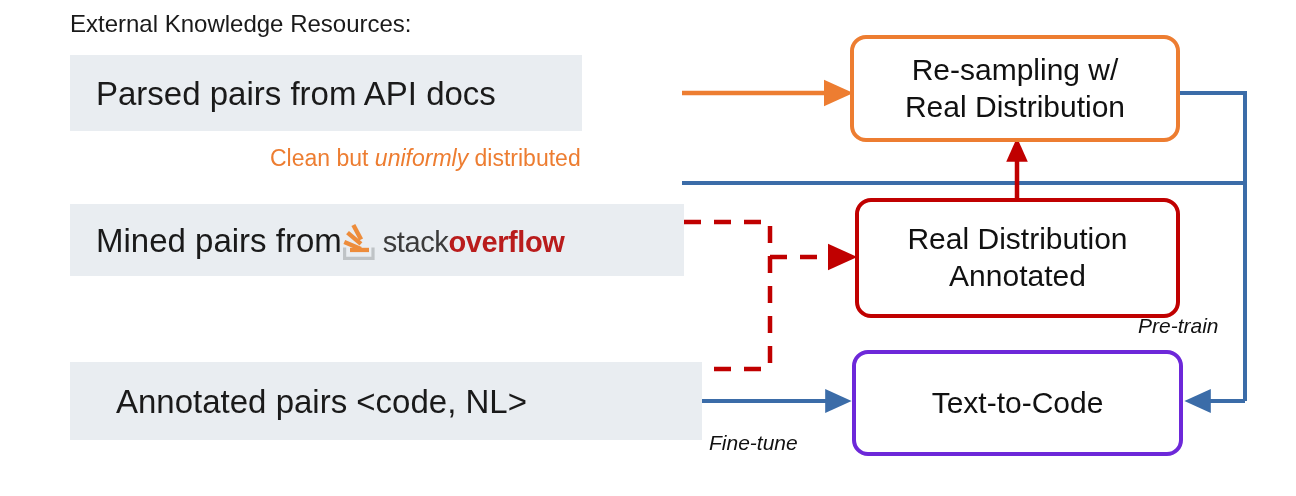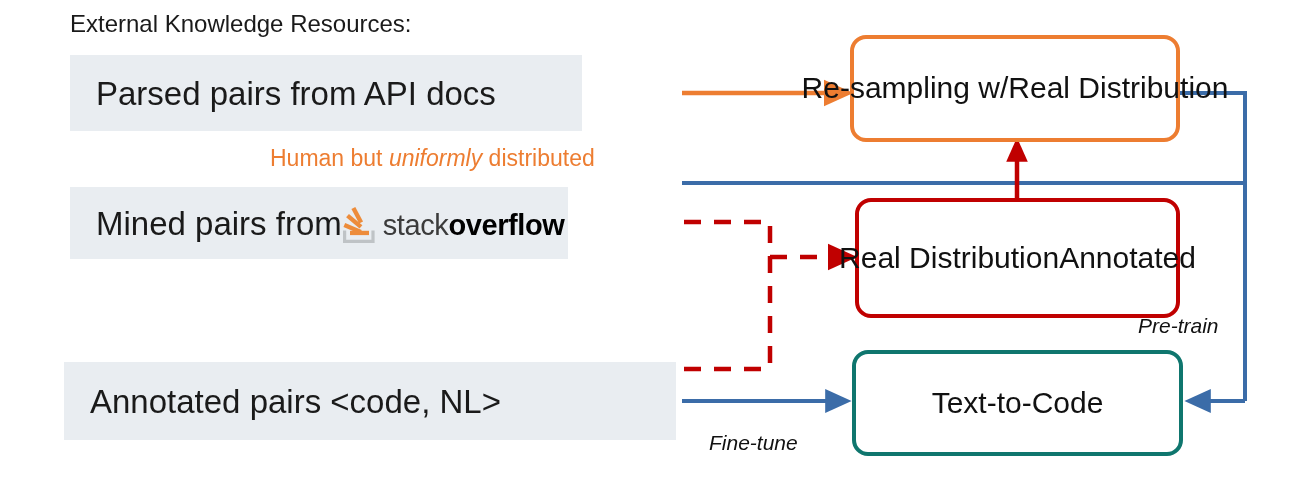--- a/index.html
+++ b/index.html
@@ -19,32 +19,32 @@
     font-weight:400;
   }
   .caption{
     position:absolute;font-size:23px;line-height:1;color:#ED7D31;white-space:nowrap;
   }
   .caption i{font-style:italic;}
 
   
   .so-wrap{display:inline-flex;align-items:center;gap:7px;transform:translateY(2px);}
   .so-word{font-size:29px;line-height:1;color:#3b3b3b;letter-spacing:-0.4px;}
-  .so-word b{color:#000000;font-weight:700;}
+  .so-word b{color:#b91c1c;font-weight:700;}
 
   
   .pbox{
     position:absolute;background:#ffffff;border-radius:16px;
-    display:flex;flex-direction:row;align-items:center;justify-content:center;
+    display:flex;flex-direction:column;align-items:center;justify-content:center;
     box-sizing:border-box;
   }
   .pbox .ln{font-size:30px;line-height:1.22;color:#111;white-space:nowrap;}
   .orangebox{border:4px solid #ED7D31;}
   .redbox{border:4px solid #C00000;}
-  .bluebox{border:4px solid #0f766e;}
+  .bluebox{border:4px solid #6d28d9;}
 
   
   .edge-label{
     position:absolute;font-size:21px;font-style:italic;color:#111;white-space:nowrap;
   }
 
   svg#wires{position:absolute;left:0;top:0;width:1296px;height:496px;pointer-events:none;}
 </style>
 </head>
 <body>
@@ -101,42 +101,42 @@
     </g>
   </svg>
 
   <div class="section-label" style="left:70px;top:12px;">External Knowledge Resources:</div>
 
   <div class="grayband" style="left:70px;top:55px;width:512px;height:76px;">
     <span class="txt">Parsed pairs from API docs</span>
   </div>
 
   <div class="caption" style="left:270px;top:147px;">
-    <span>Human but </span><i>uniformly</i><span> distributed</span>
+    <span>Clean but </span><i>uniformly</i><span> distributed</span>
   </div>
 
-  <div class="grayband" style="left:70px;top:187px;width:498px;height:72px;">
+  <div class="grayband" style="left:70px;top:204px;width:614px;height:72px;">
     <span class="txt" style="padding-right:0;">Mined pairs from </span>
     <span class="so-wrap">
       <svg width="34" height="38" viewBox="0 0 34 38">
         <g fill="#ED8C3B">
           <rect x="13.0" y="1.0" width="4.4" height="16.5" transform="rotate(-28 15.2 9.2)"></rect>
           <rect x="10.0" y="6.5" width="4.4" height="17.5" transform="rotate(-50 12.2 15.2)"></rect>
           <rect x="8.4" y="13.5" width="4.4" height="18.0" transform="rotate(-67 10.6 22.5)"></rect>
           <rect x="8.0" y="24.8" width="19.0" height="4.3"></rect>
         </g>
         <path d="M2.6,24.5 L2.6,35.4 L31.0,35.4 L31.0,24.5" fill="none" stroke="#bfc3c6" stroke-width="3.2"></path>
       </svg>
       <span class="so-word"><span>stack</span><b>overflow</b></span>
     </span>
   </div>
 
 
 
-  <div class="grayband" style="left:64px;top:362px;width:612px;height:78px;">
+  <div class="grayband" style="left:70px;top:362px;width:612px;height:78px;padding-left:20px;">
     <span class="txt">Annotated pairs &lt;code, NL&gt;</span>
   </div>
 
   <div class="pbox orangebox" style="left:850px;top:35px;width:330px;height:107px;">
     <span class="ln">Re-sampling w/</span>
     <span class="ln">Real Distribution</span>
   </div>
 
   <div class="pbox redbox" style="left:855px;top:198px;width:325px;height:120px;">
     <span class="ln">Real Distribution</span>

